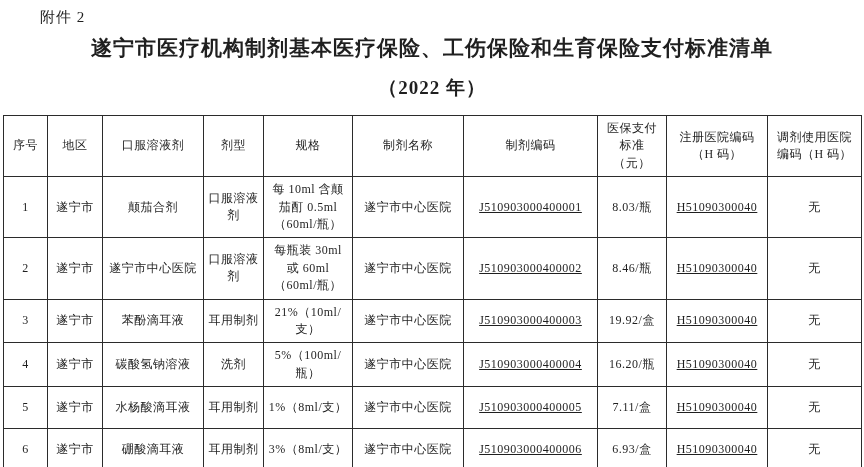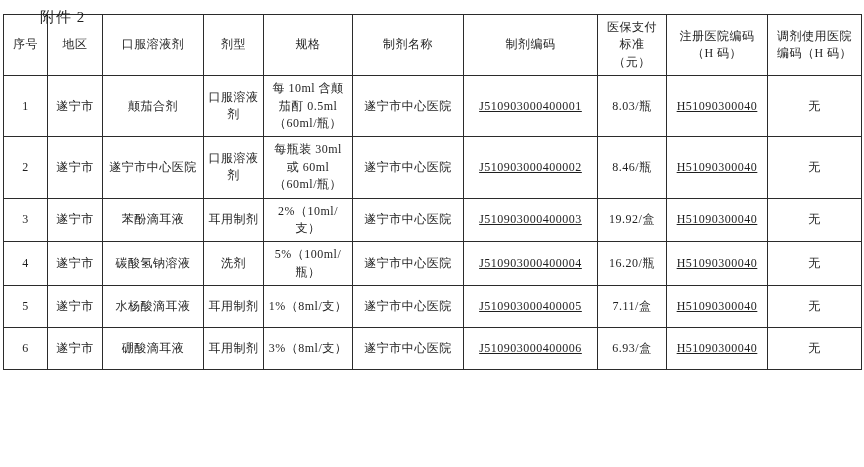--- a/index.html
+++ b/index.html
@@ -74,21 +74,23 @@
   col.c9 { width: 94px; }
   .code-text { letter-spacing: 0; text-decoration: underline; }
 </style>
 </head>
 <body>
 
 <div class="page">
 
   <div class="attachment-label">附件 2</div>
 
+  <div class="doc-title">遂宁市医疗机构制剂基本医疗保险、工伤保险和生育保险支付标准清单</div>
 
+  <div class="doc-subtitle">（2022 年）</div>
 
   <table class="standards">
     <colgroup>
       <col class="c0">
         <col class="c1">
         <col class="c2">
         <col class="c3">
         <col class="c4">
       <col class="c5">
         <col class="c6">
@@ -133,21 +135,21 @@
           <td class="code-text">J510903000400002</td>
           <td>8.46/瓶</td>
           <td class="code-text">H51090300040</td>
           <td>无</td>
         </tr>
         <tr class="r-mid">
           <td>3</td>
           <td>遂宁市</td>
           <td>苯酚滴耳液</td>
           <td>耳用制剂</td>
-          <td>2%（10ml/支）</td>
+          <td>21%（10ml/支）</td>
           <td>遂宁市中心医院</td>
           <td class="code-text">J510903000400003</td>
           <td>19.92/盒</td>
           <td class="code-text">H51090300040</td>
           <td>无</td>
         </tr>
         <tr class="r-mid">
           <td>4</td>
           <td>遂宁市</td>
           <td>碳酸氢钠溶液</td>

